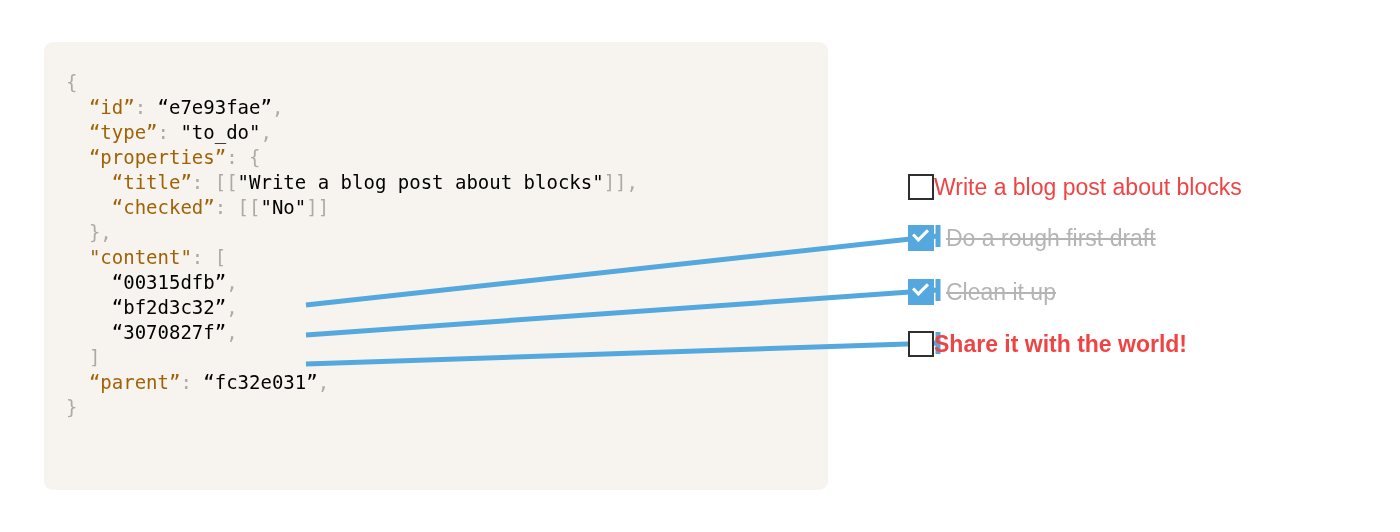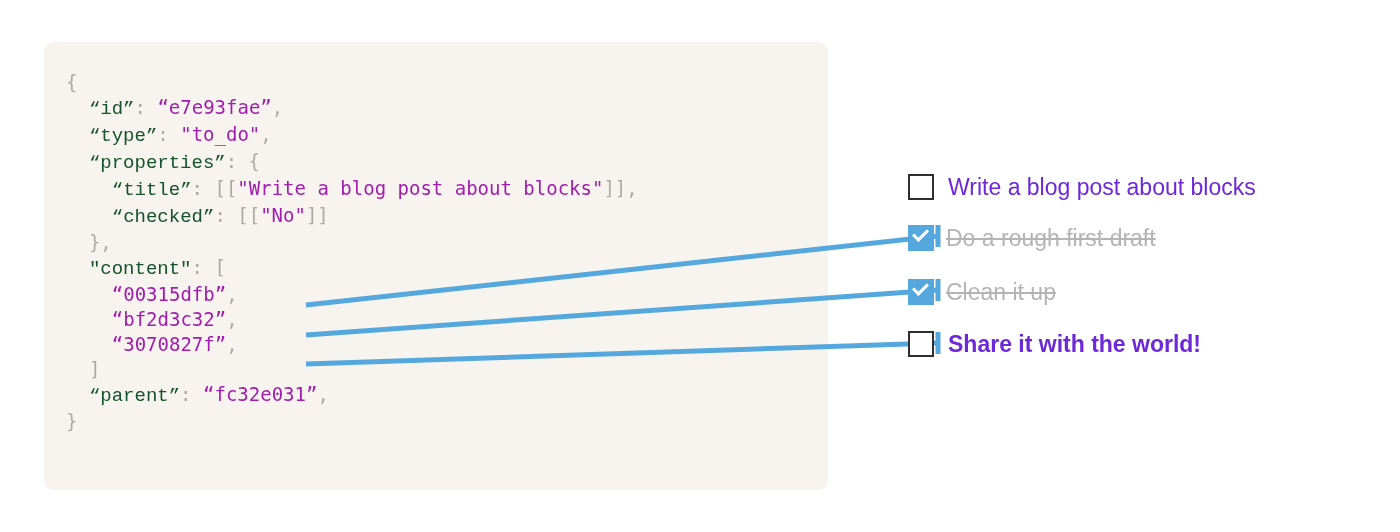--- a/index.html
+++ b/index.html
@@ -23,22 +23,22 @@
   #code-text{
     position:absolute;
     left:22px;top:28px;
     font-family:"DejaVu Sans Mono","Liberation Mono",monospace;
     font-size:19px;
     line-height:25px;
     white-space:pre;
     color:#aaaaaa;
     letter-spacing:0px;
   }
-  .k{color:#14532d;font-family:Liberation Mono, monospace;}     
-  .s{color:#a21caf;}     
+  .k{color:#a16207;}     
+  .s{color:#000000;}     
   .p{color:#adaaa6;}     
 
   
   #connectors{position:absolute;left:0;top:0;width:1400px;height:532px;pointer-events:none;}
 
   
   #checklist{position:absolute;left:908px;top:160px;width:470px;}
   .todo-row{
     position:absolute;
     left:0;
@@ -63,24 +63,23 @@
   .cb.checked .mark{
     position:absolute;
     left:5px;top:4px;
     width:15px;height:9px;
     border-left:3px solid #ffffff;
     border-bottom:3px solid #ffffff;
     transform:rotate(-45deg);
     box-sizing:border-box;
   }
   .todo-label{
-    margin-left:14px;
     font-family:"Liberation Sans", sans-serif;
     font-size:23px;
-    color:#6d28d9;
+    color:#ef4444;
     white-space:nowrap;
   }
   .todo-label.done{
     color:#b4b4b4;
     text-decoration:line-through;
     text-decoration-thickness:2px;
     margin-left:12px;
   }
 </style>
 </head>

